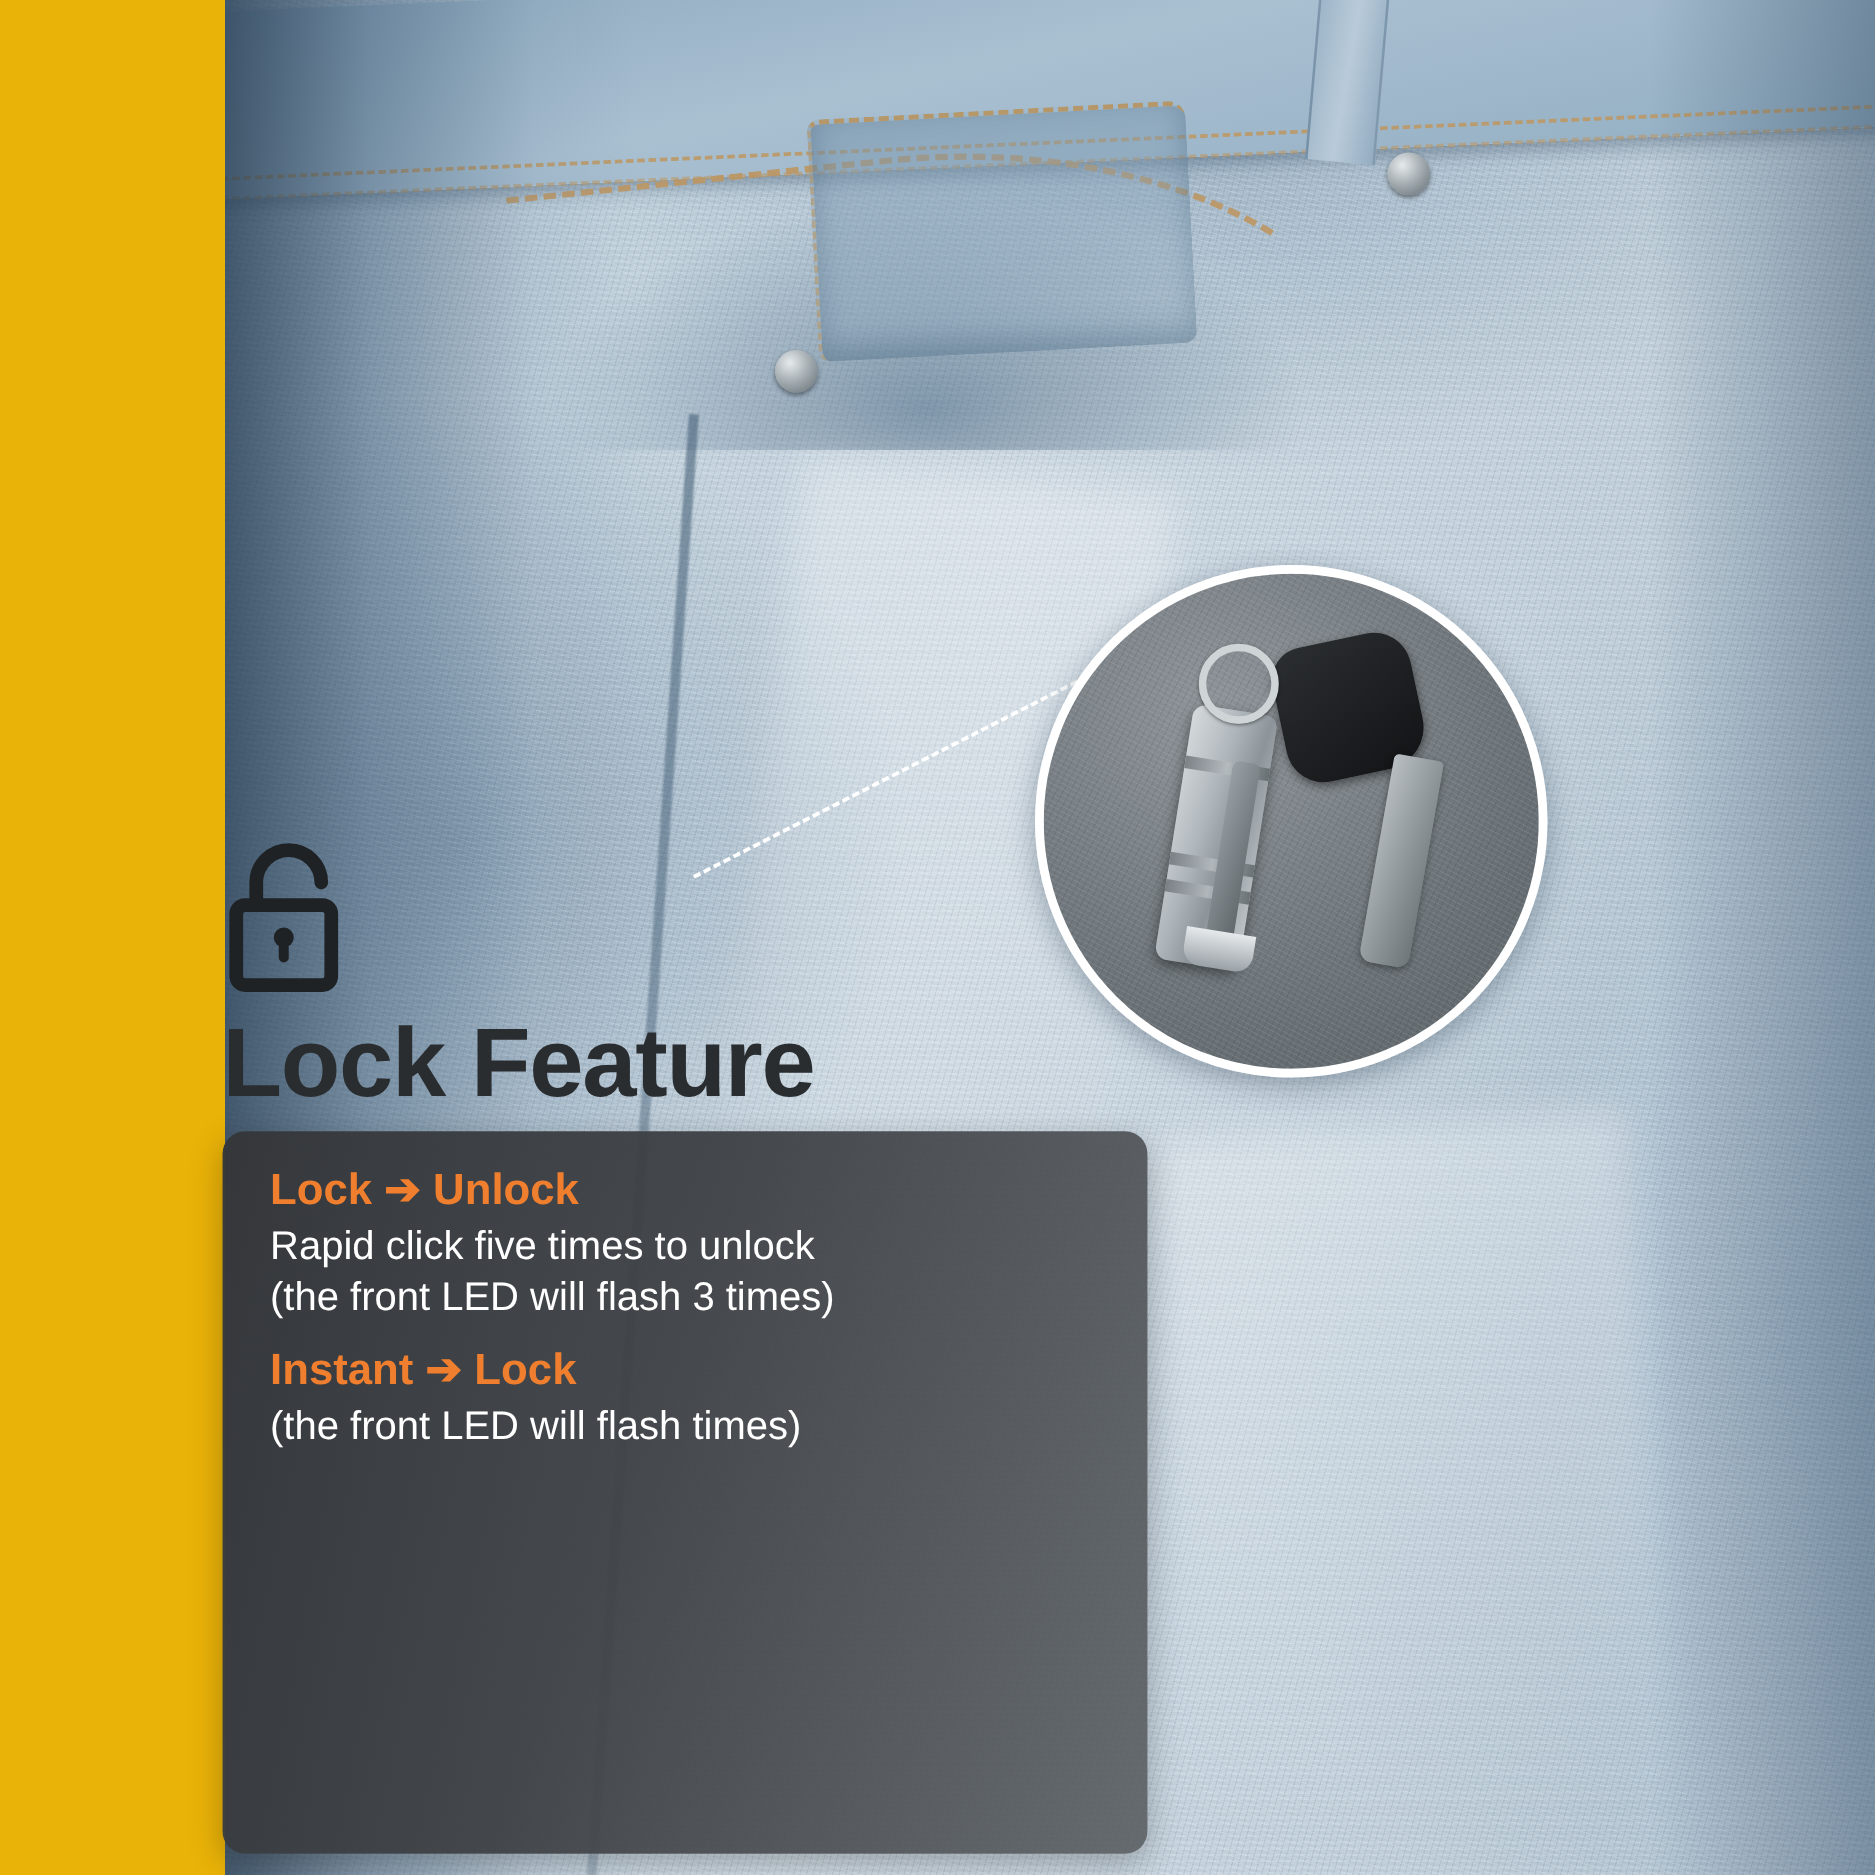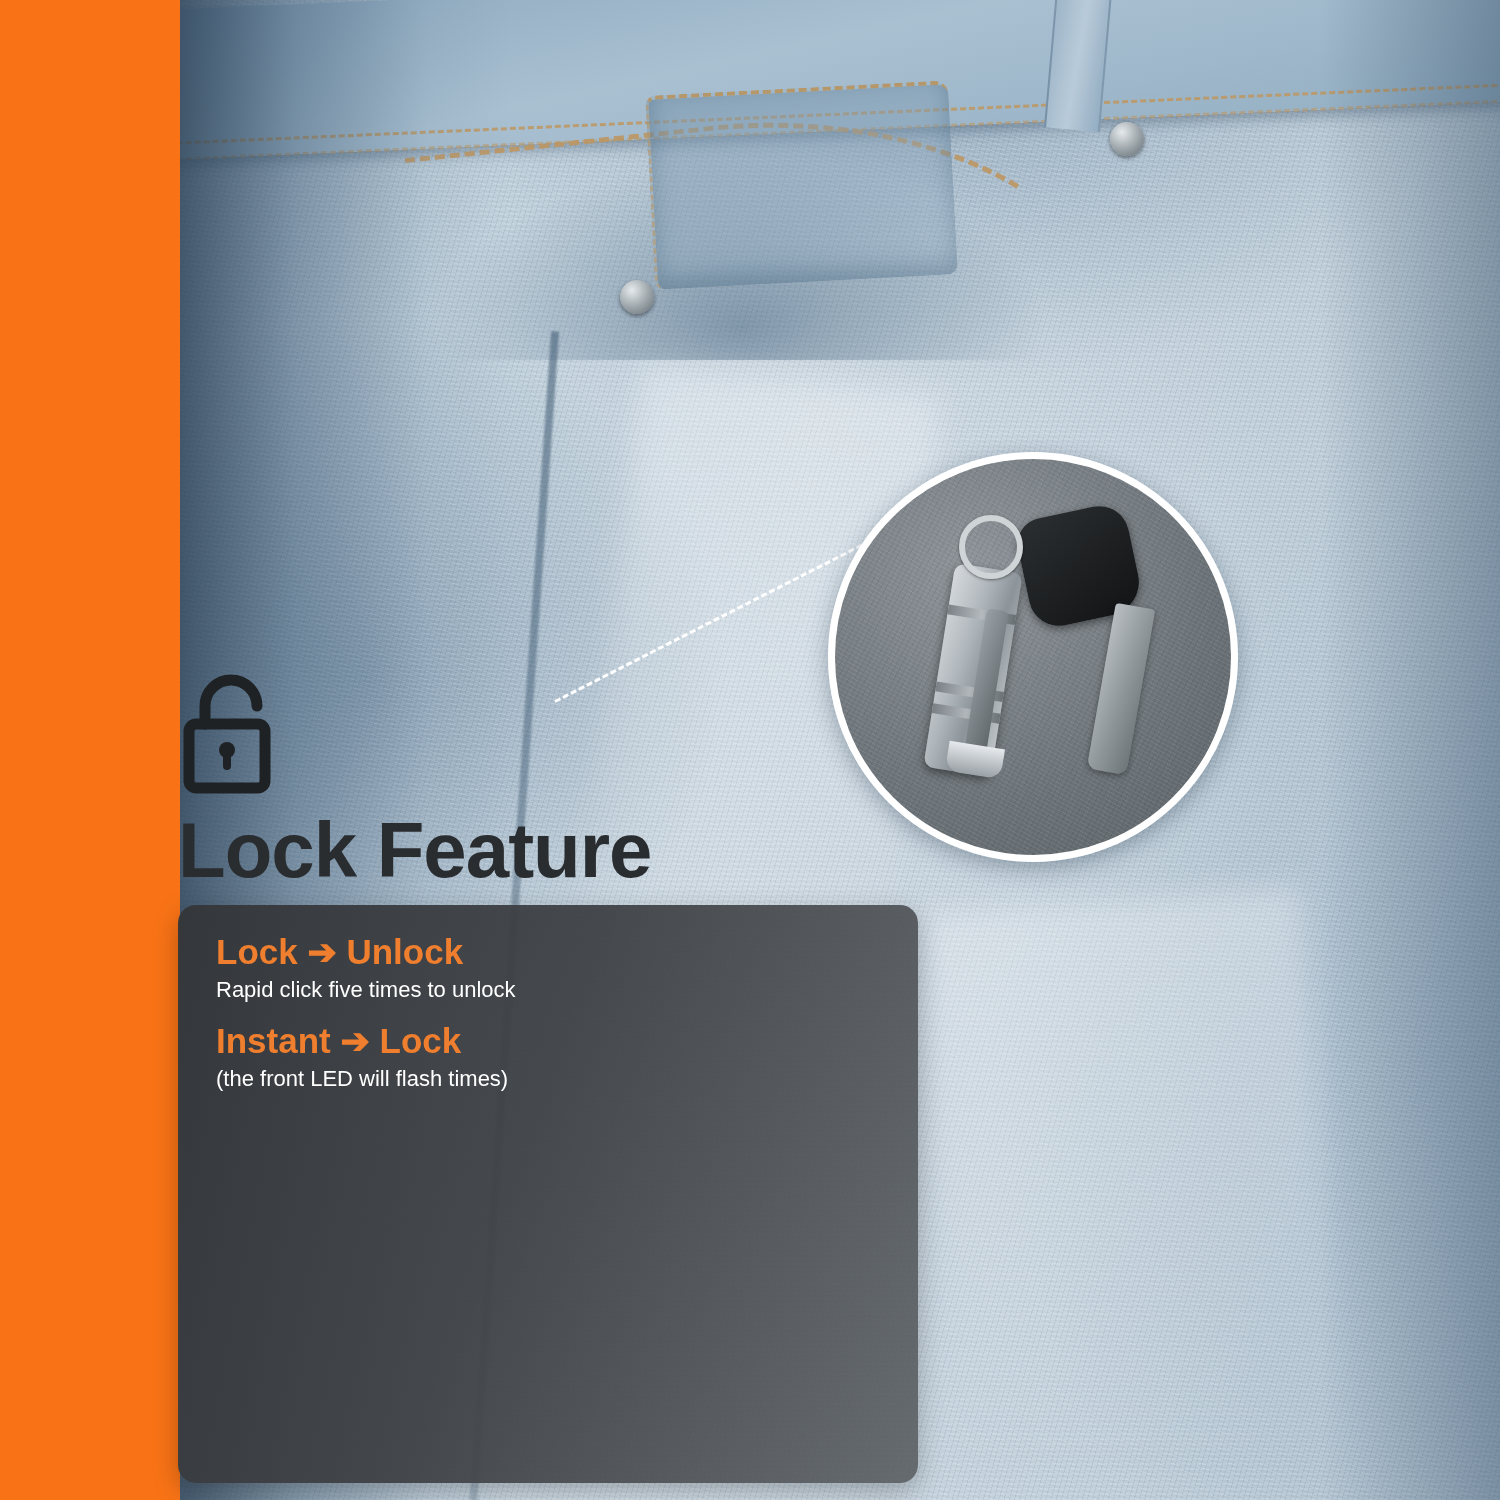--- a/index.html
+++ b/index.html
@@ -5,21 +5,21 @@
   html, body {
     margin: 0;
     padding: 0;
     background: #ffffff;
   }
   .canvas {
     position: relative;
     width: 1500px;
     height: 1500px;
     overflow: hidden;
-    background: #f97316;
+    background: #eab308;
     font-family: "Liberation Sans", sans-serif;
   }
 
   
   .photo {
     position: absolute;
     left: 180px;
     top: 0;
     width: 1320px;
     height: 1500px;
@@ -258,21 +258,21 @@
   .grp { margin-bottom: 16px; }
   .grp-head {
     color: #ef7f2e;
     font-size: 35px;
     font-weight: bold;
     margin-bottom: 2px;
     line-height: 1.22;
   }
   .grp-line {
     color: #ffffff;
-    font-size: 22px;
+    font-size: 32px;
     line-height: 1.30;
     font-weight: normal;
   }
 </style>
 </head>
 <body>
 
 <div class="canvas">
 
   <div class="photo">
@@ -324,20 +324,21 @@
     </svg>
   </div>
 
   <div class="title">Lock Feature</div>
 
   <div class="panel">
 
     <div class="grp">
       <div class="grp-head">Lock ➔ Unlock</div>
       <div class="grp-line">Rapid click five times to unlock</div>
+      <div class="grp-line">(the front LED will flash 3 times)</div>
     </div>
 
     <div class="grp">
       <div class="grp-head">Instant ➔ Lock</div>
       <div class="grp-line">(the front LED will flash times)</div>
     </div>
 
 
   </div>
 

